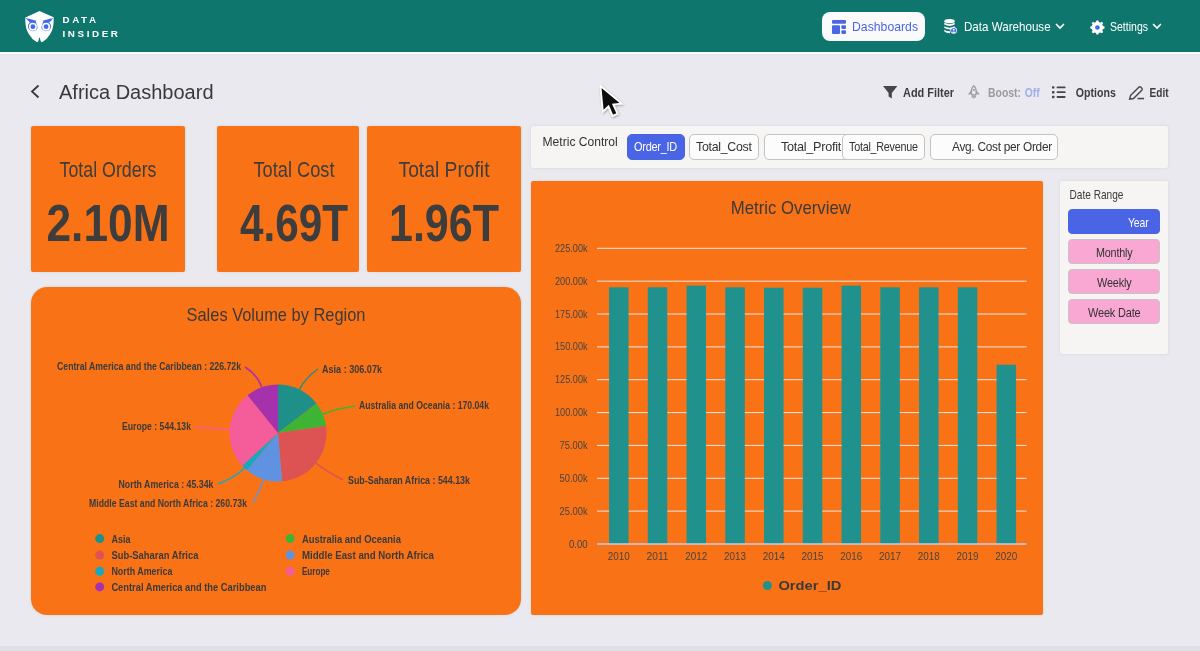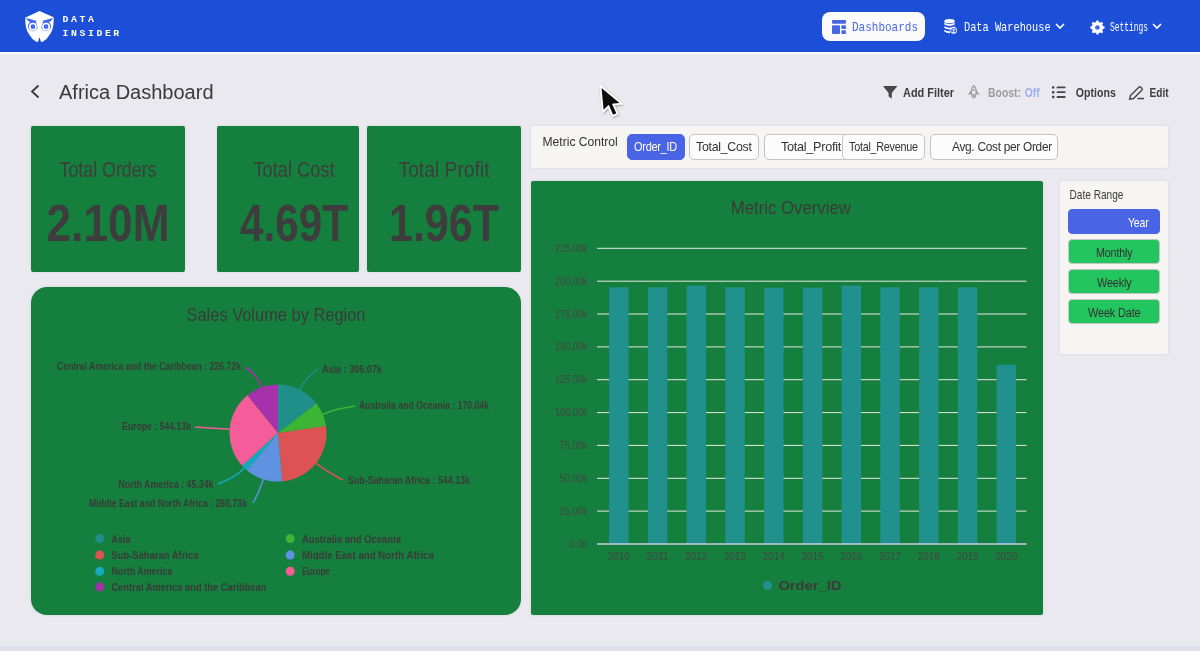--- a/index.html
+++ b/index.html
@@ -1,28 +1,28 @@
 <!DOCTYPE html>
 <html><head>
 <meta charset="utf-8">
 <style>
 * { margin:0; padding:0; box-sizing:border-box; }
 html,body { width:1200px; height:651px; overflow:hidden; }
 body { font-family:"Liberation Sans", sans-serif; background:#e9e9ef; position:relative; }
 .abs { position:absolute; }
-.card { position:absolute; background:#15803d; border-radius:2px; box-shadow:0 0 3px rgba(120,120,140,0.18);padding-left:44px; }
-#nav { position:absolute; left:0; top:0; width:1200px; height:54px; background:#1d4ed8; border-bottom:2px solid #fbfbfd;font-family:Liberation Mono, monospace; }
+.card { position:absolute; background:#f97316; border-radius:2px; box-shadow:0 0 3px rgba(120,120,140,0.18);padding-left:44px; }
+#nav { position:absolute; left:0; top:0; width:1200px; height:54px; background:#0f766e; border-bottom:2px solid #fbfbfd; }
 #brand { position:absolute; left:62.5px; top:12.5px; color:#fff; font-size:9.8px; font-weight:bold; letter-spacing:2.6px; line-height:14px; }
 #pill { position:absolute; left:822px; top:12px; width:103px; height:29px; background:#fafafa; border-radius:8px; }
 #title { position:absolute; left:59px; top:81px; font-size:20px; color:#3a3a3a; }
 #metricbar { position:absolute; left:531px; top:126px; width:637px; height:42px; background:#f6f5f4; border-radius:2px; box-shadow:0 0 3px rgba(120,120,140,0.18); }
 .mbtn { position:absolute; top:8px; height:26px; display:flex; align-items:center; justify-content:center; background:#fcfcfc; border:1px solid #c3c3c3; border-radius:5px; font-size:12px; letter-spacing:-0.3px; color:#0f172a; }
 .mbtn.sel { background:#4a64e6; border-color:#4a64e6; color:#fff; }
 #daterange { position:absolute; left:1060px; top:181px; width:108px; height:173px; background:#f6f5f4; border-radius:2px; box-shadow:0 0 3px rgba(120,120,140,0.18); }
-.dbtn { position:absolute; left:8px; width:92px; height:25px; display:flex; align-items:center; justify-content:center; background:#22c55e; border:1px solid #c5c5c5; border-radius:4px; font-size:12.5px; letter-spacing:-0.2px; color:#333; }
+.dbtn { position:absolute; left:8px; width:92px; height:25px; display:flex; align-items:center; justify-content:center; background:#f9a8d4; border:1px solid #c5c5c5; border-radius:4px; font-size:12.5px; letter-spacing:-0.2px; color:#333; }
 .dbtn.sel { background:#4a64e6; border-color:#4a64e6; color:#fff; }
 </style>
 </head>
 <body>
 
 <div id="nav">
   <svg class="abs" style="left:25px;top:10px" width="29" height="33" viewBox="0 0 29 33">
     <path d="M0.4 7.6 Q-0.3 17.5 3.8 24 Q6.8 29.3 11.3 31.7 Q13.3 32.6 13.6 30.2 Q14 27.4 14.5 27.4 Q15 27.4 15.4 30.2 Q15.7 32.6 17.7 31.7 Q22.2 29.3 25.2 24 Q29.3 17.5 28.6 7.3 L14.5 1 Z" fill="#fff"></path>
     <circle cx="7.9" cy="16.3" r="4.9" fill="#4268ee"></circle>
     <circle cx="21.1" cy="16.3" r="4.9" fill="#4268ee"></circle>

